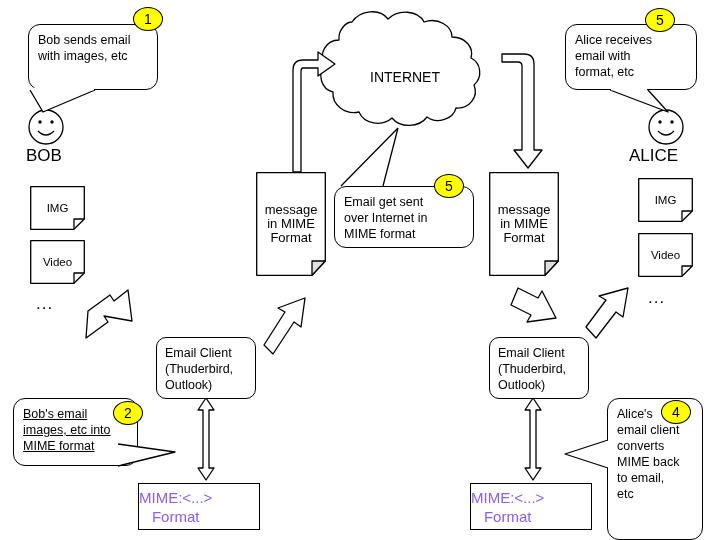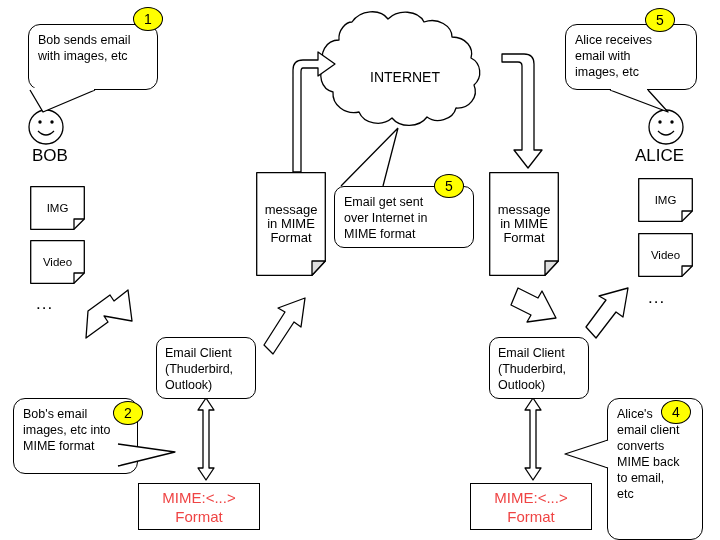--- a/index.html
+++ b/index.html
@@ -43,25 +43,25 @@
     z-index:9;
     box-sizing:border-box;
   }
 
   
   .rectbox{
     position:absolute;
     border:1.4px solid #000;
     background:#fff;
     box-sizing:border-box;
-    display:flex;align-items:center;justify-content:center;
+    display:flex;align-items:center;justify-content:flex-start;
     text-align:center;
     font-size:15px;
     line-height:19px;
-    color:#ef4444;
+    color:#8b5cf6;
     z-index:4;
   }
   .roundbox{
     position:absolute;
     border:1.4px solid #000;
     border-radius:10px;
     background:#fff;
     box-sizing:border-box;
     font-size:12.5px;
     line-height:16px;
@@ -89,21 +89,20 @@
   }
   .doc.small .doclabel{font-size:11.5px;line-height:14px;}
 
   
   .personname{
     position:absolute;
     font-size:17px;
     color:#000;
     white-space:nowrap;
     z-index:5;
-    margin-left:6px;
   }
   .ellipsis{
     position:absolute;
     font-size:17px;
     letter-spacing:1px;
     color:#000;
     z-index:5;
   }
   .cloudlabel{
     position:absolute;
@@ -281,21 +280,21 @@
       <span>Bob sends email</span>
       <span>with images, etc</span>
     </div>
   </div>
   <div class="badge" style="left:133px;top:7px;">1</div>
 
   <div class="callout" style="left:565px;top:24px;width:132px;height:66px;">
     <div class="lines">
       <span>Alice receives</span>
       <span>email with</span>
-      <span>images, etc</span>
+      <span>format, etc</span>
     </div>
   </div>
   <div class="badge" style="left:645px;top:8px;">5</div>
 
   <div class="personname" style="left:26px;top:146px;">BOB</div>
   <div class="personname" style="left:629px;top:146px;">ALICE</div>
 
   <div class="doc small" style="left:30px;top:186px;width:55px;height:44px;">
     <svg viewBox="0 0 55 44" style="width:55px;height:44px;display:block;">
       <path d="M0.7 0.7 H54.3 V33 L44 43.3 H0.7 Z" fill="#ffffff" stroke="#000000" stroke-width="1.3" stroke-linejoin="round"></path>
@@ -349,42 +348,42 @@
       <path d="M0.7 0.7 H69.3 V89 L56 103.3 H0.7 Z" fill="#ffffff" stroke="#000000" stroke-width="1.3" stroke-linejoin="round"></path>
       <path d="M69.3 89 L56 89 L56 103.3 Z" fill="#e0e0e0" stroke="#000000" stroke-width="1.3" stroke-linejoin="round"></path>
     </svg>
     <div class="doclabel">
       <div>message</div>
       <div>in MIME</div>
       <div>Format</div>
     </div>
   </div>
 
-  <div class="callout" style="left:334px;top:186px;width:140px;height:62px;border-radius:10px;">
+  <div class="callout" style="left:334px;top:186px;width:140px;height:62px;">
     <div class="lines">
       <span>Email get sent</span>
       <span>over Internet in</span>
       <span>MIME format</span>
     </div>
   </div>
   <div class="badge" style="left:434px;top:174px;">5</div>
 
   <div class="roundbox" style="left:156px;top:337px;width:100px;height:62px;">
     <span>Email Client</span>
     <span>(Thuderbird,</span>
     <span>Outlook)</span>
   </div>
 
   <div class="roundbox" style="left:489px;top:337px;width:100px;height:62px;">
     <span>Email Client</span>
     <span>(Thuderbird,</span>
     <span>Outlook)</span>
   </div>
 
-  <div class="callout" style="left:13px;top:398px;width:125px;height:76px;">
+  <div class="callout" style="left:13px;top:398px;width:125px;height:68px;text-decoration:underline;">
     <div class="lines">
       <span>Bob's email</span>
       <span>images, etc into</span>
       <span>MIME format</span>
     </div>
   </div>
   <div class="badge" style="left:113px;top:401px;">2</div>
 
   <div class="callout" style="left:607px;top:398px;width:96px;height:142px;">
     <div class="lines">

